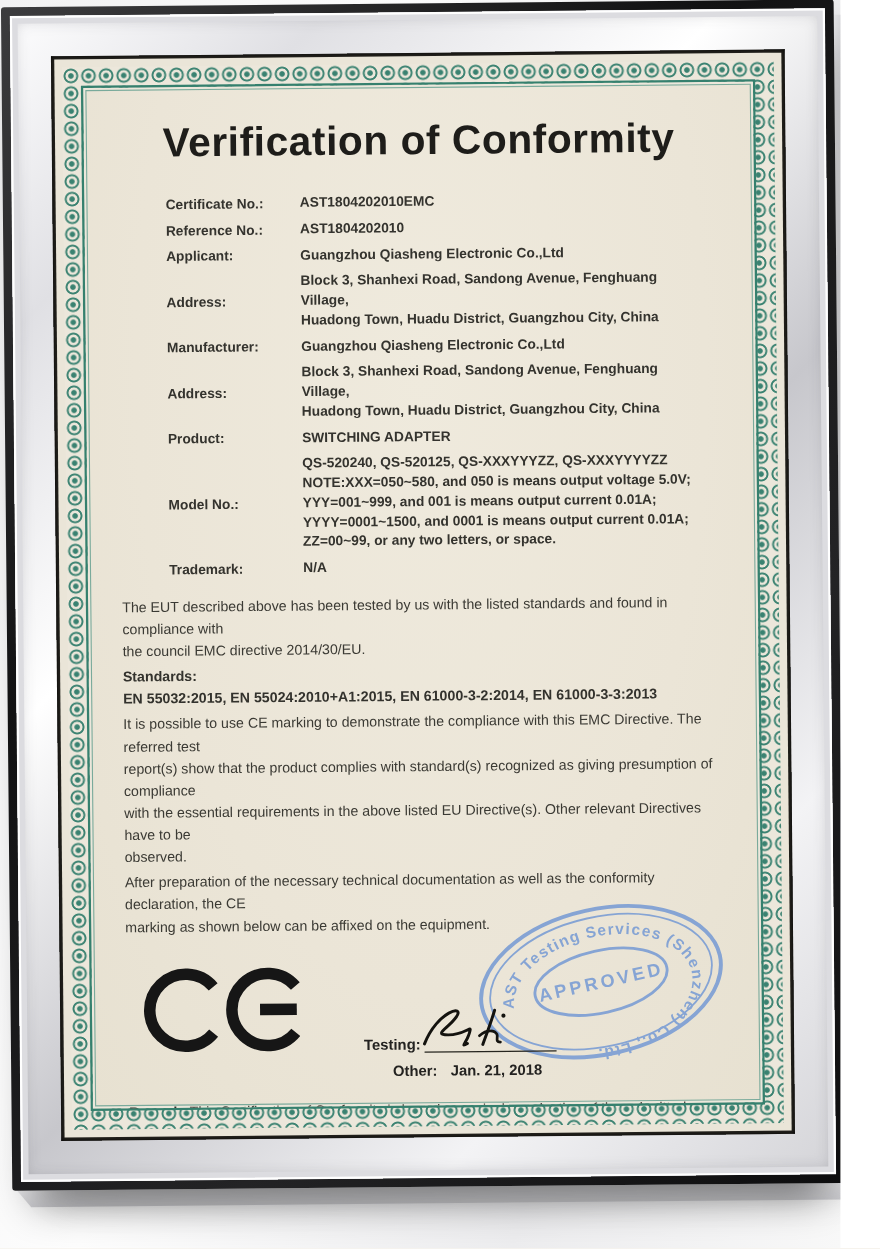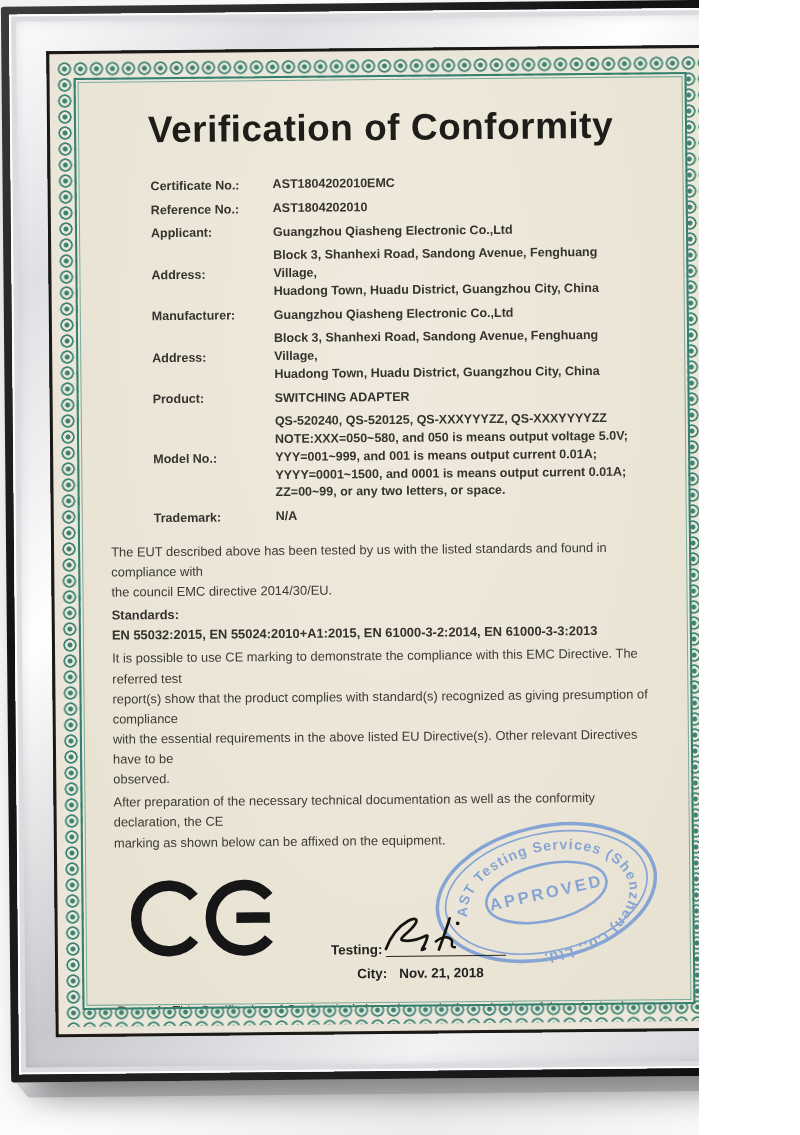--- a/index.html
+++ b/index.html
@@ -1,19 +1,19 @@
 <!DOCTYPE html>
 <html><head>
 <meta charset="utf-8">
 <style>
   * { margin:0; padding:0; box-sizing:border-box; }
   html,body { width:800px; height:1135px; overflow:hidden;
     font-family:"Liberation Sans","DejaVu Sans",sans-serif; }
 
-  .scene { position:relative; width:699px; height:1135px; overflow:hidden;
+  .scene { position:relative; width:764px; height:1135px; overflow:hidden;
     background:linear-gradient(105deg,#f2f2f3 0%,#fdfdfd 35%,#ececee 72%,#f8f8f8 100%); }
 
   .frame-wrap { position:absolute; left:6px; top:3px; width:757px; height:1076px;
     transform:rotate(-0.55deg); transform-origin:50% 50%; }
 
   .side-right { position:absolute; top:14px; right:-17px; bottom:-4px; width:19px;
     background:linear-gradient(to right,#ececee,#d2d2d6 70%,#e3e3e6); transform:skewY(1.6deg); }
   .side-bottom { position:absolute; left:10px; right:-12px; bottom:-15px; height:17px;
     background:linear-gradient(#e9e9eb,#cfcfd3); transform:skewX(40deg); }
 
@@ -148,21 +148,21 @@
                   <div class="sign-block">
                     <div class="manager-line">
                       <span>Testing:</span><span class="sig-underline"><svg class="signature-svg" viewBox="0 0 112 54" aria-hidden="true">
                           <path d="M8 42 C 20 12, 46 6, 37 18 C 30 28, 15 34, 30 34 C 47 34, 53 22, 48 35 C 46 41, 40 46, 47 42" fill="none" stroke="#14130f" stroke-width="2.7" stroke-linecap="round"></path>
                           <path d="M72 12 C 69 22, 64 35, 61 43" fill="none" stroke="#14130f" stroke-width="2.7" stroke-linecap="round"></path>
                           <path d="M58 35 C 65 29, 72 30, 74 34 C 75 37, 72 41, 77 41" fill="none" stroke="#14130f" stroke-width="2.5" stroke-linecap="round"></path>
                           <circle cx="80" cy="17" r="1.9" fill="#14130f"></circle>
                         </svg></span>
                     </div>
                     <div class="date-line">
-                      <span>City:</span><span class="date-value">Nov. 21, 2018</span>
+                      <span>Other:</span><span class="date-value">Jan. 21, 2018</span>
                     </div>
                   </div>
                 </div>
 
                 <div class="remark">
                   <span class="remark-label">Remark:</span>
                   <span class="remark-text">This Certification of Conformity is based on a single evaluation of the submitted sample(s) of
 the above mentioned product .It does not imply an assessment of the whole product and relevant
 directives have to be observed.</span>
                 </div>

